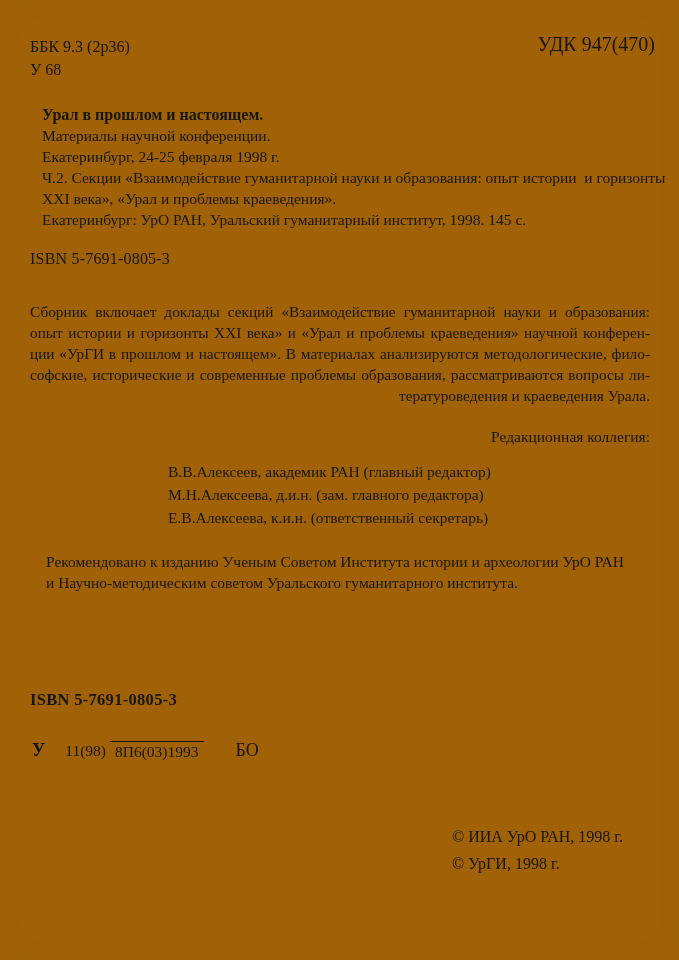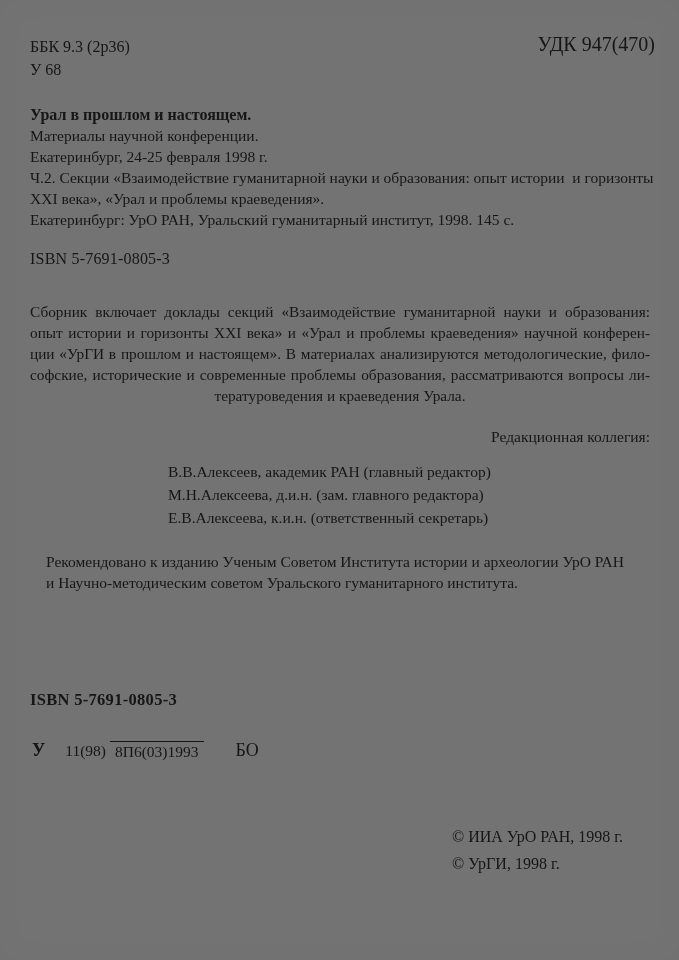--- a/index.html
+++ b/index.html
@@ -1,37 +1,37 @@
 <!DOCTYPE html>
 <html><head>
 <meta charset="utf-8">
 <style>
   html,body{margin:0;padding:0;background:#e8e8e8;}
   .page{
     position:relative;
     width:679px;height:960px;
-    background:#737373;
+    background:#a16207;
     font-family:"Liberation Serif","DejaVu Serif",serif;
     color:#161616;
     overflow:hidden;
     box-shadow:inset 0 0 40px rgba(0,0,0,0.02);
   }
   .line{white-space:pre;}
 
   .bbk-block{position:absolute;left:30px;top:35px;font-size:16px;line-height:23px;}
   .udk{position:absolute;right:24px;top:33px;font-size:20px;}
 
-  .title-block{position:absolute;left:30px;top:104px;font-size:15.5px;line-height:21px;}
+  .title-block{position:absolute;left:42px;top:104px;font-size:15.5px;line-height:21px;}
   .title-block .bold{font-weight:bold;font-size:16px;}
 
   .isbn-top{position:absolute;left:30px;top:250px;font-size:16px;letter-spacing:0.2px;}
 
   .abstract{position:absolute;left:30px;top:301px;width:620px;font-size:15.3px;line-height:21px;}
   .abstract .jline{text-align:justify;text-align-last:justify;}
-  .abstract .lline{text-align:center;}
+  .abstract .lline{text-align:right;}
 
   .editorial-heading{position:absolute;left:30px;top:428px;width:620px;text-align:right;font-size:15.5px;}
   .editors{position:absolute;left:168px;top:460px;font-size:15.5px;line-height:23px;}
 
   .recommendation{position:absolute;left:46px;top:551px;width:620px;font-size:15.5px;line-height:21px;}
 
   .isbn-bottom{position:absolute;left:30px;top:690px;font-size:16.5px;font-weight:bold;letter-spacing:0.3px;}
 
   .classification{position:absolute;left:32px;top:740px;display:flex;align-items:center;}
   .cls-prefix{font-weight:bold;font-size:18px;margin-right:16px;}

